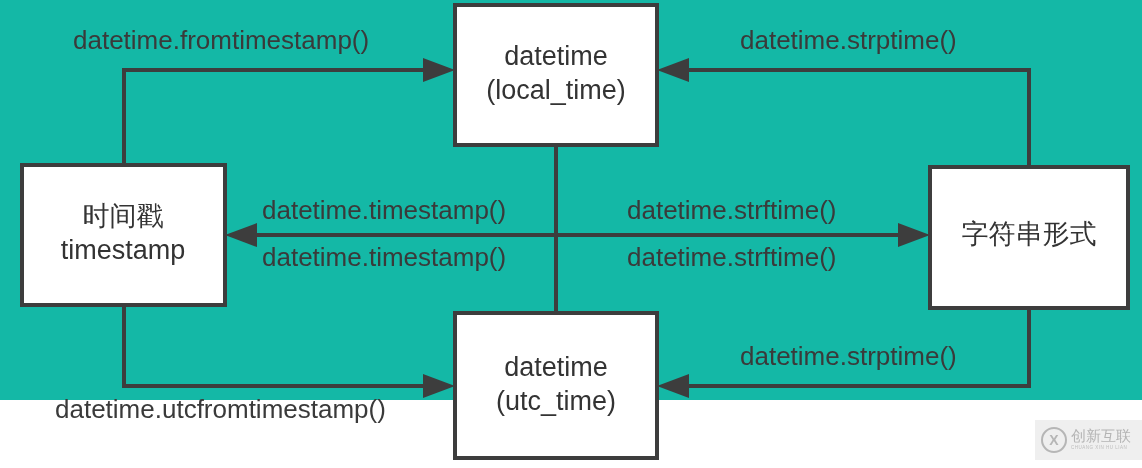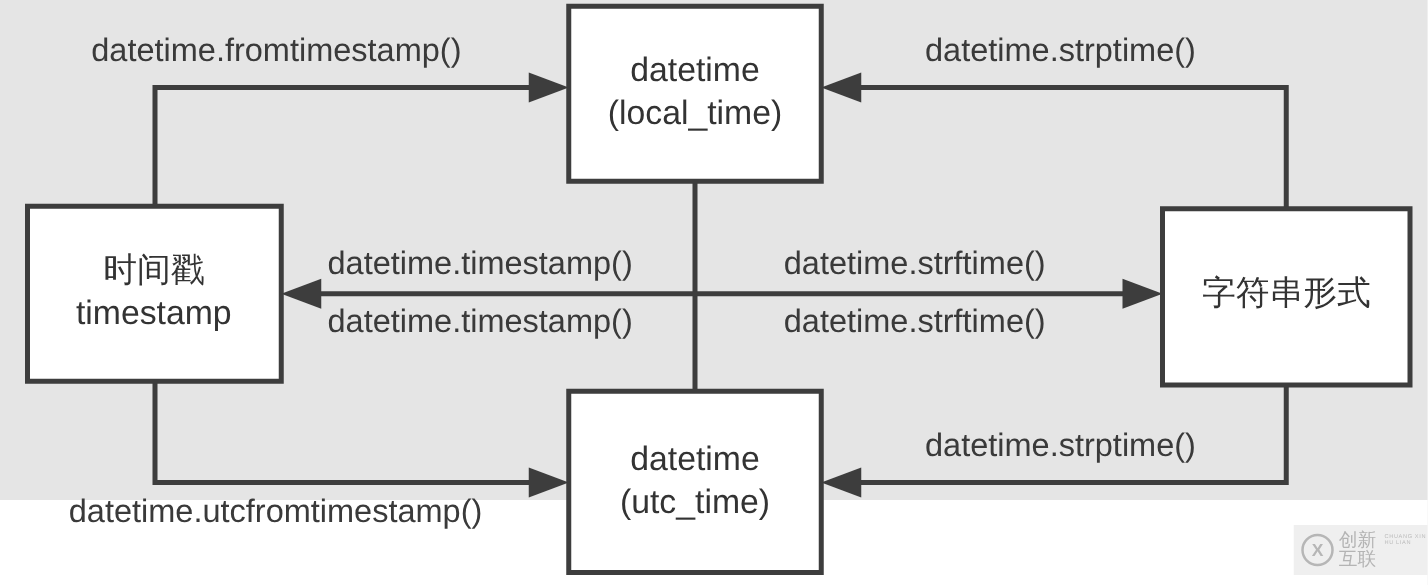--- a/index.html
+++ b/index.html
@@ -10,21 +10,21 @@
   body {
     width: 1142px;
     height: 468px;
     font-family: "Liberation Sans", sans-serif;
     overflow: hidden;
   }
   #diagram-root {
     position: relative;
     width: 1142px;
     height: 400px;
-    background: #e5e5e5;
+    background: #14b8a6;
   }
   svg.diagram-svg {
     position: absolute;
     top: 0;
     left: 0;
     width: 1142px;
     height: 468px;
     display: block;
   }
   .node-box {
@@ -81,21 +81,21 @@
     font-size: 14px;
     font-weight: bold;
     display: flex;
     align-items: center;
     justify-content: center;
     flex: 0 0 auto;
     font-family: "Liberation Sans", sans-serif;
   }
   #watermark .wm-texts {
     display: flex;
-    flex-direction: row;
+    flex-direction: column;
     justify-content: center;
     line-height: 1;
   }
   #watermark .wm-cn {
     font-size: 15px;
     color: #b4b4b4;
     font-family: "DejaVu Sans", sans-serif;
     letter-spacing: 0px;
   }
   #watermark .wm-en {

